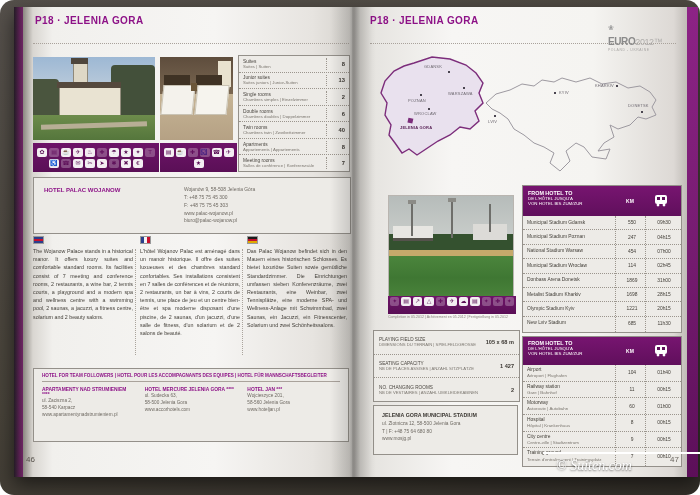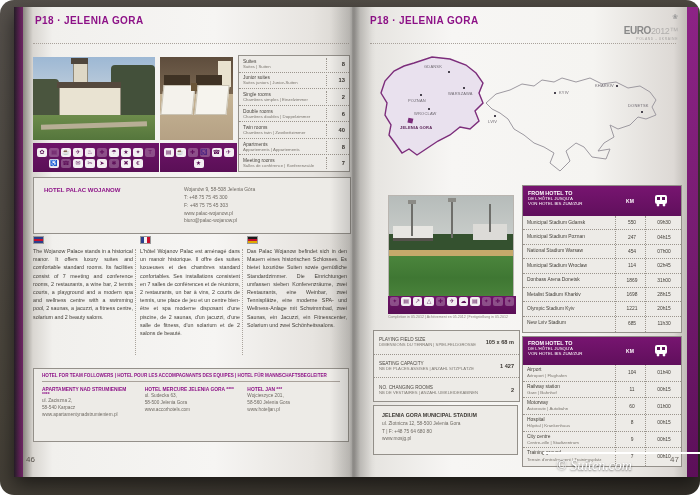--- a/index.html
+++ b/index.html
@@ -227,21 +227,21 @@
         </div>
       </div>
 
       <div class="abs pagenum" style="left:3px;top:448px;">46</div>
     </div>
 
     <div class="pageR">
       <div class="abs ptitle" style="left:18px;top:8px;">P18 · JELENIA GORA</div>
       <div class="abs dotline" style="left:18px;top:36px;width:306px;"></div>
 
-      <div class="abs" style="left:256px;top:6px;width:70px;text-align:right;color:#8a8a8a;">
+      <div class="abs" style="left:256px;top:17px;width:70px;text-align:left;color:#8a8a8a;">
         <div style="font-size:7px;color:#9a9a9a;">❀</div>
         <div style="line-height:1;"><span style="font-size:10px;font-weight:bold;letter-spacing:-.4px;">EURO</span><span style="font-size:9px;color:#b0aeac;letter-spacing:-.4px;">2012™</span></div>
         <div style="font-size:3.4px;color:#a7a5a3;letter-spacing:.6px;">POLAND - UKRAINE</div>
       </div>
 
       <div class="abs" style="left:10px;top:40px;width:322px;height:140px;">
         <svg width="322" height="140" viewBox="0 0 322 140">
           <path d="M52,16 L70,10 L88,12 L104,18 L114,26 L121,36 L117,46 L121,56 L113,64 L117,74 L108,82 L98,80 L88,88 L76,94 L64,102 L55,108 L47,102 L40,106 L33,96 L27,88 L29,78 L23,68 L25,56 L19,46 L23,34 L32,24 L42,19 Z" fill="#e9e1ee" stroke="#7c2d7b" stroke-width="1.4"></path>
           <path d="M124,56 L134,47 L148,43 L160,37 L172,39 L180,33 L192,35 L200,31 L214,35 L228,31 L240,37 L254,35 L266,41 L278,39 L288,45 L294,53 L290,60 L294,68 L284,72 L276,70 L268,78 L256,82 L248,78 L252,90 L242,96 L236,104 L248,102 L244,112 L230,110 L222,100 L214,96 L204,104 L208,114 L198,124 L188,116 L192,106 L182,100 L172,96 L162,88 L152,82 L146,72 L138,66 L130,62 Z" fill="none" stroke="#9d99a0" stroke-width="1"></path>
           <rect x="46" y="71" width="5" height="5" fill="#7c2d7b" transform="rotate(12 48 73)"></rect>

